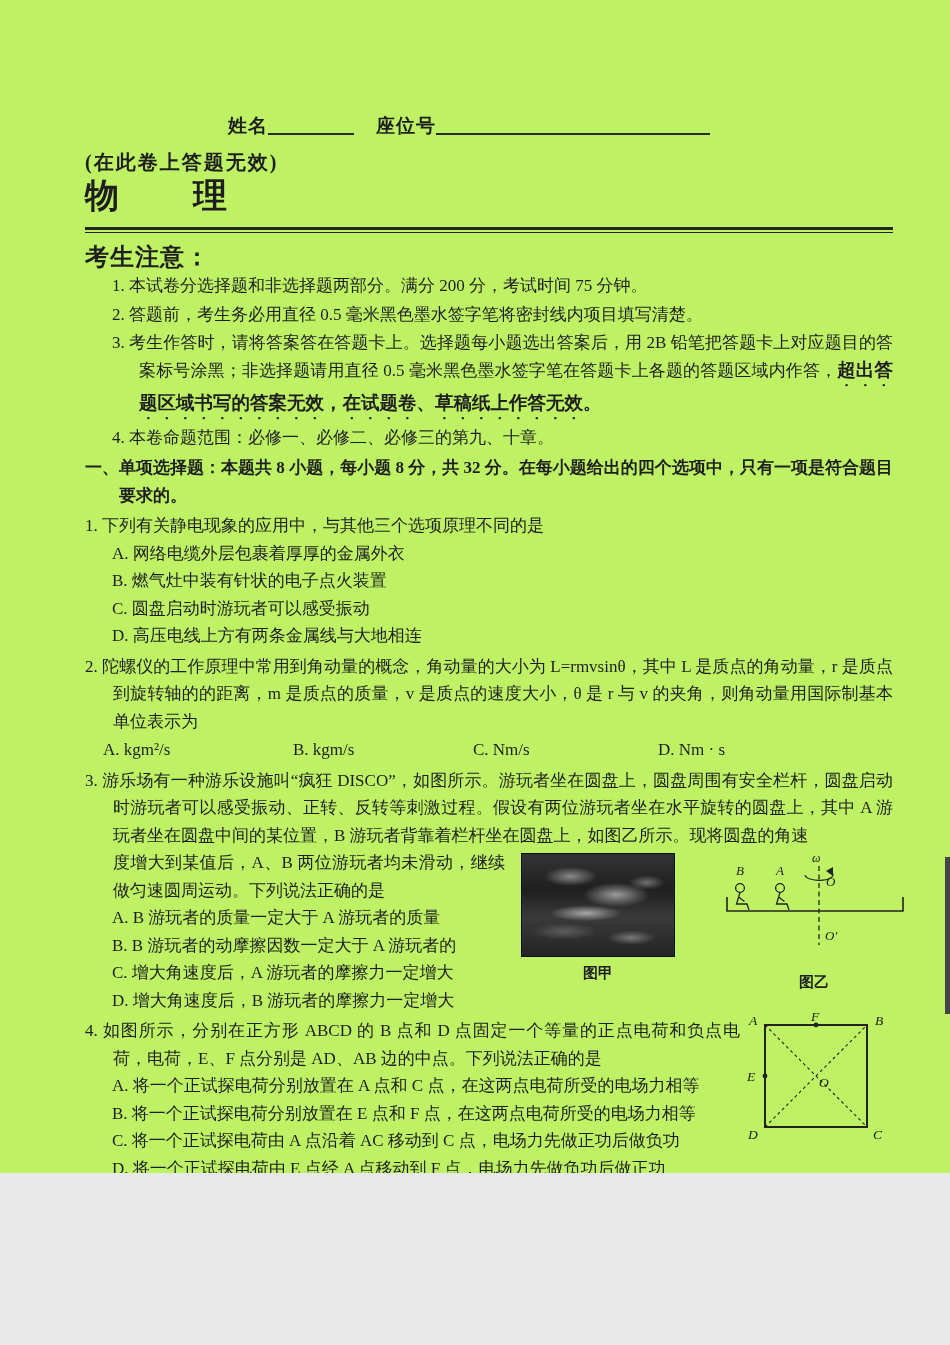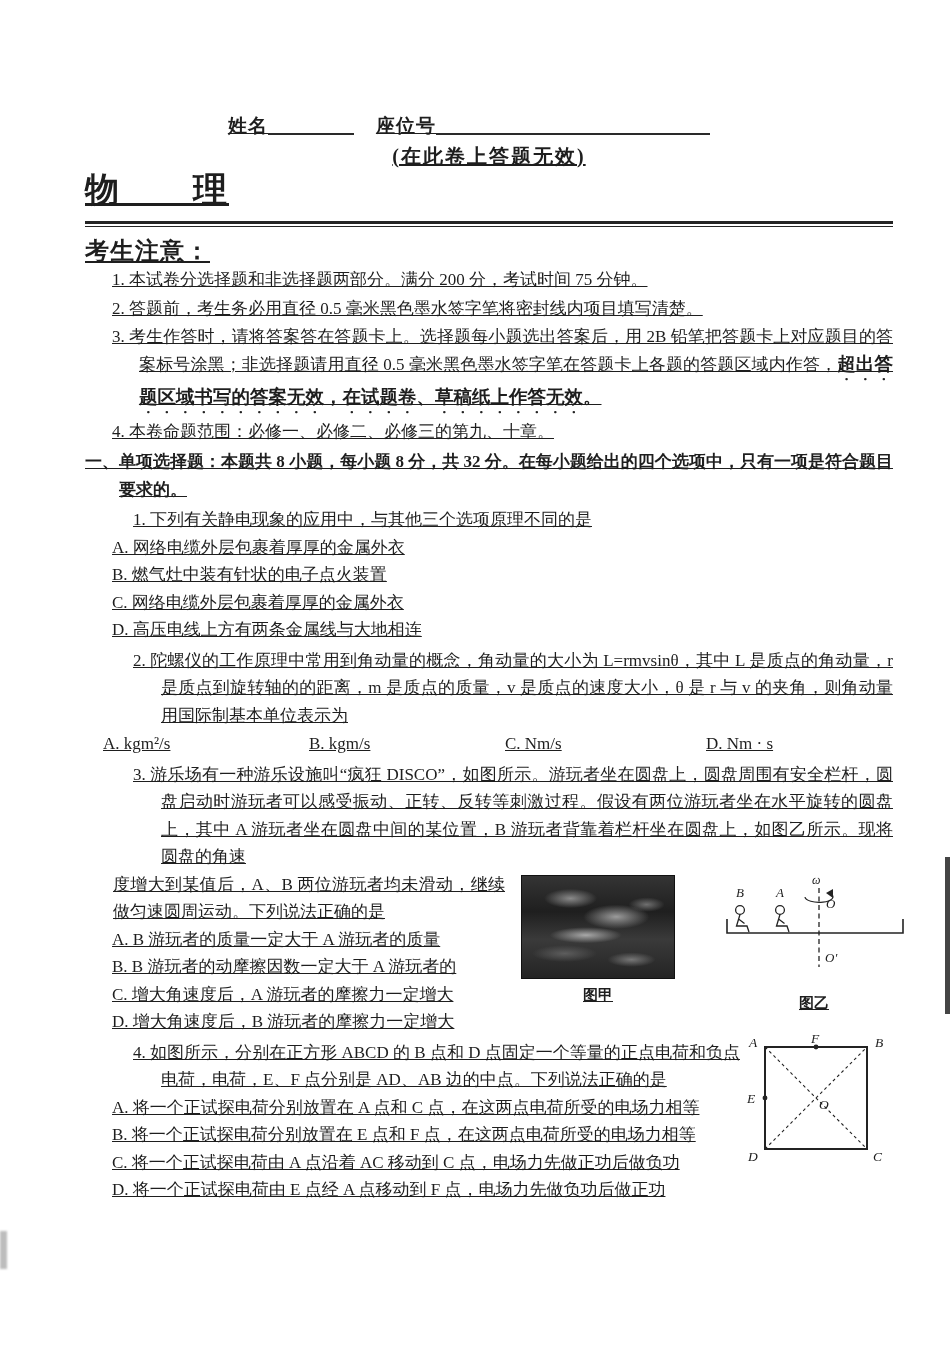--- a/index.html
+++ b/index.html
@@ -1,36 +1,35 @@
 <!DOCTYPE html>
 <html><head>
 <meta charset="utf-8">
 <style>
   * { margin:0; padding:0; box-sizing:border-box; }
   html,body { background:#e8e8e8; }
   .page {
     position:relative;
-    width:950px; height:1345px;
+    width:950px; height:1173px;
     margin:0 auto;
-    background:#ffffff;
+    background:#bef264;
     color:#1e1e1e;
     font-family:"Liberation Serif","DejaVu Serif",serif;
     font-size:17px;
     line-height:27.5px;
     overflow:hidden;
-    text-decoration:underline;
   }
   .content { padding:0 57px 0 85px; }
 
   
   .hdr-row { margin:112px 0 0 143px; font-size:19px; font-weight:bold; letter-spacing:1px; }
   .blank-line { display:inline-block; border-bottom:2px solid #2a2a2a; height:19px; vertical-align:-3px; }
   .blank-name { width:86px; margin-right:22px; }
   .blank-seat { width:274px; }
-  .invalid-note { text-align:center; font-size:20px; font-weight:bold; margin-top:3px; letter-spacing:2px; }
+  .invalid-note { font-size:20px; font-weight:bold; margin-top:9px; letter-spacing:2px; }
   .paper-title { text-align:left; font-size:34px; font-weight:bold; margin-top:6px; letter-spacing:2px; }
 
   .double-rule {
     margin-top:17px; height:6px;
     border-top:3px solid #242424;
     border-bottom:1.5px solid #242424;
   }
 
   
   .notice-heading { font-size:24px; font-weight:bold; margin-top:11px; letter-spacing:1px; }
@@ -39,24 +38,24 @@
     font-weight:bold; font-size:18.5px;
     -webkit-text-emphasis:filled dot #222;
     text-emphasis:filled dot #222;
     -webkit-text-emphasis-position:under right;
     text-emphasis-position:under right;
   }
 
   .section-heading { font-weight:bold; padding-left:34px; text-indent:-34px; text-align:justify; margin-top:3px; }
 
   .q { margin-top:3px; }
-  .q-stem { padding-left:28px; text-indent:-28px; text-align:justify;margin-left:48px; }
+  .q-stem { padding-left:28px; text-indent:-28px; text-align:justify; }
   .q-opt { margin-left:27px; }
 
-  .q2-opts { display:flex; margin-left:18px; margin-top:1px;gap:16px; }
+  .q2-opts { display:flex; margin-left:18px; margin-top:1px; }
   .q2-opts span:nth-child(1){ width:190px; }
   .q2-opts span:nth-child(2){ width:180px; }
   .q2-opts span:nth-child(3){ width:185px; }
 
   
   .q3-row { display:flex; align-items:flex-start; }
   .q3-left { flex:0 0 420px; }
   .q3-cont { margin-left:28px; text-align:justify; }
   .q3-figs { display:flex; gap:38px; margin-left:16px; margin-top:4px; }
   .figbox { text-align:center; }
@@ -109,21 +108,21 @@
     <div class="notice-item">2. 答题前，考生务必用直径 0.5 毫米黑色墨水签字笔将密封线内项目填写清楚。</div>
     <div class="notice-item"><span>3. 考生作答时，请将答案答在答题卡上。选择题每小题选出答案后，用 2B 铅笔把答题卡上对应题目的答案标号涂黑；非选择题请用直径 0.5 毫米黑色墨水签字笔在答题卡上各题的答题区域内作答，</span><span class="em-dots">超出答题区域书写的答案无效，在试题卷、草稿纸上作答无效。</span></div>
     <div class="notice-item">4. 本卷命题范围：必修一、必修二、必修三的第九、十章。</div>
 
     <div class="section-heading">一、单项选择题：本题共 8 小题，每小题 8 分，共 32 分。在每小题给出的四个选项中，只有一项是符合题目要求的。</div>
 
     <div class="q">
       <div class="q-stem">1. 下列有关静电现象的应用中，与其他三个选项原理不同的是</div>
       <div class="q-opt">A. 网络电缆外层包裹着厚厚的金属外衣</div>
       <div class="q-opt">B. 燃气灶中装有针状的电子点火装置</div>
-      <div class="q-opt">C. 网络电缆外层包裹着厚厚的金属外衣</div>
+      <div class="q-opt">C. 圆盘启动时游玩者可以感受振动</div>
       <div class="q-opt">D. 高压电线上方有两条金属线与大地相连</div>
     </div>
 
     <div class="q">
       <div class="q-stem">2. 陀螺仪的工作原理中常用到角动量的概念，角动量的大小为 L=rmvsinθ，其中 L 是质点的角动量，r 是质点到旋转轴的的距离，m 是质点的质量，v 是质点的速度大小，θ 是 r 与 v 的夹角，则角动量用国际制基本单位表示为</div>
       <div class="q2-opts">
         <span>A. kgm²/s</span>
         <span>B. kgm/s</span>
         <span>C. Nm/s</span>
         <span>D. Nm · s</span>

